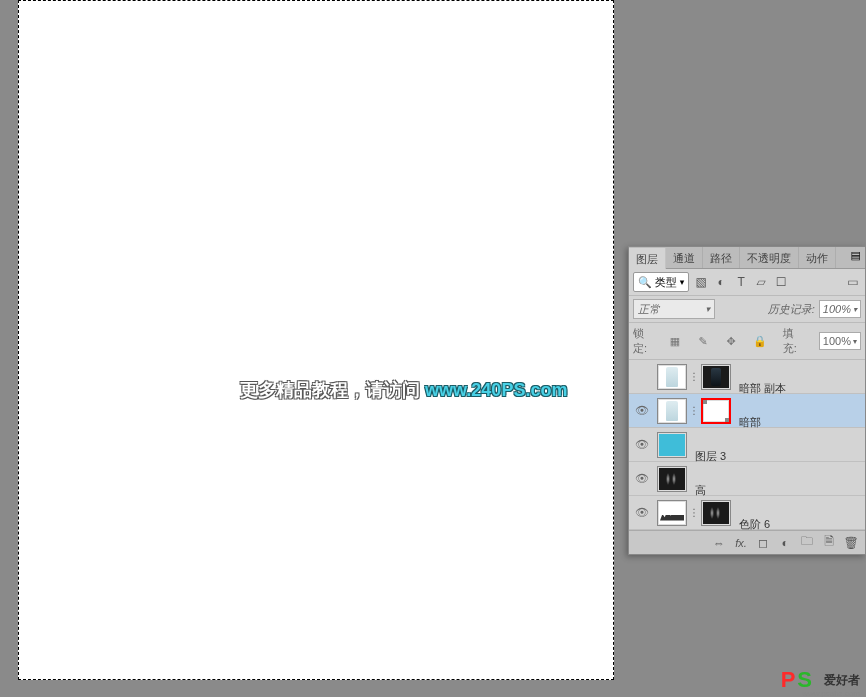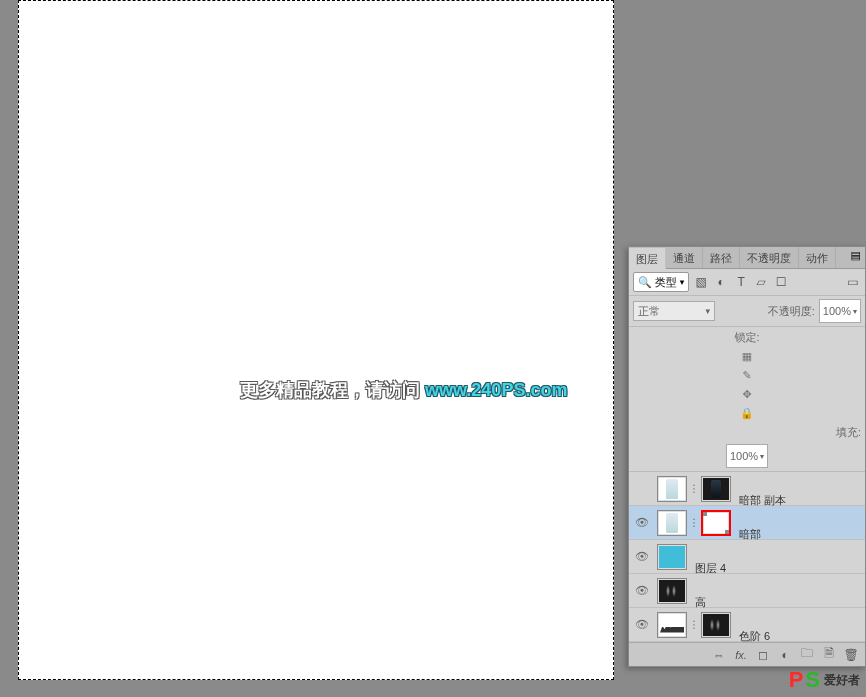--- a/index.html
+++ b/index.html
@@ -15,25 +15,25 @@
 .panel { position: absolute; left: 628px; top: 246px; width: 238px; background: #d4d4d4; border: 1px solid #888; box-shadow: -2px 2px 6px rgba(0,0,0,0.3); }
 .tab-bar { background: #bcbcbc; border-bottom: 1px solid #999; height: 22px; display: flex; font-size: 11px; }
 .tab { padding: 4px 7px; color: #444; cursor: pointer; border-right: 1px solid rgba(0,0,0,0.08); }
 .tab.active { background: #d4d4d4; position: relative; top: 1px; }
 .p-menu { margin-left: auto; padding: 2px 4px; }
 
 .filter-row { display: flex; align-items: center; padding: 3px 4px; gap: 4px; border-bottom: 1px solid #bbb; }
 .filter-sel { display: flex; align-items: center; background: #fff; border: 1px solid #999; border-radius: 2px; padding: 1px 4px; font-size: 11px; gap: 3px; height: 20px; }
 .fico { width: 16px; height: 16px; display: flex; align-items: center; justify-content: center; color: #555; font-size: 12px; }
 
-.blend-row { display: flex; align-items: center; padding: 3px 4px; gap: 4px; font-size: 11px; color: #666; border-bottom: 1px solid #bbb; }
+.blend-row { display: flex; align-items: center; padding: 3px 4px; gap: 4px; font-size: 11px; color: #666; border-bottom: 1px solid #bbb; font-style: italic; }
 .blend-sel { background: #eaeaea; border: 1px solid #aaa; padding: 2px 4px; width: 82px; display: flex; justify-content: space-between; align-items: center; height: 20px; }
-.pct-box { background: #fff; border: 1px solid #aaa; padding: 1px 3px; display: flex; align-items: center; height: 24px; }
+.pct-box { background: #fff; border: 1px solid #aaa; padding: 1px 3px; display: flex; align-items: center; height: 18px; }
 
-.lock-row { display: flex; align-items: center; padding: 3px 4px; gap: 4px; font-size: 11px; color: #666; border-bottom: 1px solid #bbb; flex-direction: column; }
+.lock-row { display: flex; align-items: center; padding: 3px 4px; gap: 16px; font-size: 11px; color: #666; border-bottom: 1px solid #bbb; }
 .lico { width: 15px; height: 15px; display: flex; align-items: center; justify-content: center; color: #777; font-size: 11px; }
 
 .layers { max-height: 200px; overflow: hidden; }
 .layer { display: flex; align-items: center; height: 34px; border-bottom: 1px solid #c0c0c0; font-size: 11px; }
 .layer.sel { background: #b8d0e8; }
 .vis { width: 26px; display: flex; align-items: center; justify-content: center; color: #666; }
 .thumb { width: 30px; height: 26px; background: #fff; border: 1px solid #888; margin: 0 2px; box-shadow: inset 0 0 0 1px #ddd; display: flex; align-items: center; justify-content: center; overflow: hidden; }
 .thumb.dark { background: #1a1a1a; }
 .thumb.cyan { background: #3fbdd9; }
 .mask-corners { position: relative; }
@@ -48,21 +48,21 @@
 .dark-bottle { width: 10px; height: 18px; background: linear-gradient(#2a3844, #0d1318); border-radius: 2px; }
 .hist-mini { width: 26px; height: 16px; background: linear-gradient(to top, #333 40%, transparent 40%); clip-path: polygon(0 100%, 10% 60%, 20% 80%, 30% 40%, 45% 70%, 60% 30%, 75% 55%, 90% 20%, 100% 50%, 100% 100%); background-color: #fff; }
 .dark-fragments { width: 20px; height: 18px; background: radial-gradient(2px 6px at 30% 50%, #aaa, transparent), radial-gradient(2px 6px at 60% 50%, #aaa, transparent); }
 
 .bottom-bar { display: flex; align-items: center; justify-content: flex-end; background: #c8c8c8; border-top: 1px solid #aaa; height: 24px; padding: 0 4px; gap: 2px; }
 .bico { width: 20px; height: 18px; display: flex; align-items: center; justify-content: center; color: #555; font-size: 12px; }
 
 .corner-logo { position: absolute; right: 6px; bottom: 4px; display: flex; align-items: center; gap: 2px; font-size: 13px; font-weight: bold; }
 .cl-p { color: #ff2a2a; font-family: Arial; font-size: 22px; font-weight: bold; }
 .cl-s { color: #2ab82a; font-family: Arial; font-size: 22px; font-weight: bold; }
-.cl-txt { color: #333; font-size: 12px; margin-left: 2px; }
+.cl-txt { color: #333; font-size: 12px; margin-left: 10px; }
 .cl-url { position: absolute; right: 6px; bottom: -1px; font-size: 8px; color: #888; }
 </style>
 </head>
 <body>
 
 <div class="canvas-wrap">
   <div class="canvas"></div>
 </div>
 
 <div class="watermark">
@@ -92,21 +92,21 @@
     <div class="fico">▱</div>
     <div class="fico">☐</div>
     <div class="fico" style="margin-left:auto">▭</div>
   </div>
 
   <div class="blend-row">
     <div class="blend-sel">
       <span>正常</span>
       <span style="font-size:9px">▾</span>
     </div>
-    <span style="margin-left:auto">不透明度:</span>
+    <span style="margin-left:auto">历史记录:</span>
     <div class="pct-box">
       <span>100%</span>
       <span style="font-size:8px;margin-left:2px">▾</span>
     </div>
   </div>
 
   <div class="lock-row">
     <span>锁定:</span>
     <div class="lico">▦</div>
     <div class="lico">✎</div>
@@ -139,21 +139,21 @@
           <div class="bottle-mini"></div>
         </div>
       <div class="link-ic">⋮</div>
       <div class="thumb redbox mask-corners"></div>
       <div class="lname">暗部</div>
     </div>
 
     <div class="layer">
       <div class="vis">👁</div>
       <div class="thumb cyan"></div>
-      <div class="lname">图层 4</div>
+      <div class="lname">图层 3</div>
     </div>
 
     <div class="layer">
       <div class="vis">👁</div>
       <div class="thumb dark">
           <div class="dark-fragments"></div>
         </div>
       <div class="lname">高</div>
     </div>
 

